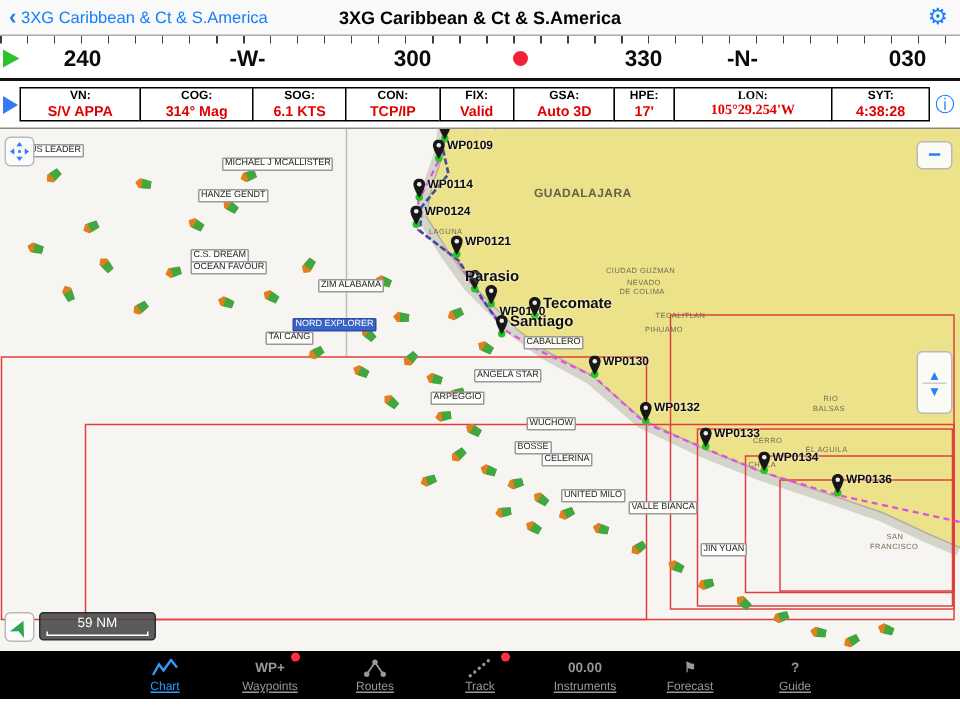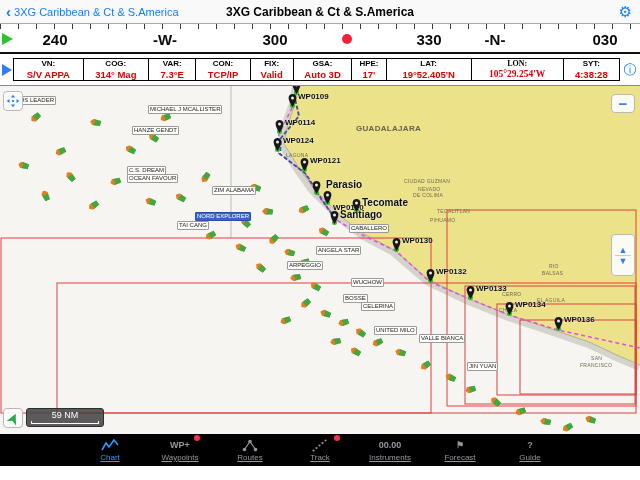--- a/index.html
+++ b/index.html
@@ -101,43 +101,39 @@
       </div>
     <div class="ifields">
         <div class="ibox" style="flex: 62 1 0%;">
           <div class="ilabel">VN:</div>
           <div class="ivalue">S/V APPA</div>
         </div>
         <div class="ibox" style="flex: 58 1 0%;">
           <div class="ilabel">COG:</div>
           <div class="ivalue">314° Mag</div>
         </div>
-        <div class="ibox" style="flex: 42 1 0%;">
-          <div class="ilabel">VAR:</div>
-          <div class="ivalue">7.3°E</div>
+        <div class="ibox" style="flex: 48 1 0%;">
+          <div class="ilabel">SOG:</div>
+          <div class="ivalue">6.1 KTS</div>
         </div>
         <div class="ibox" style="flex: 48 1 0%;">
           <div class="ilabel">CON:</div>
           <div class="ivalue">TCP/IP</div>
         </div>
         <div class="ibox" style="flex: 38 1 0%;">
           <div class="ilabel">FIX:</div>
           <div class="ivalue">Valid</div>
         </div>
         <div class="ibox" style="flex: 52 1 0%;">
           <div class="ilabel">GSA:</div>
           <div class="ivalue">Auto 3D</div>
         </div>
         <div class="ibox" style="flex: 30 1 0%;">
           <div class="ilabel">HPE:</div>
           <div class="ivalue">17'</div>
-        </div>
-        <div class="ibox" style="flex: 76 1 0%;">
-          <div class="ilabel">LAT:</div>
-          <div class="ivalue">19°52.405'N</div>
         </div>
         <div class="ibox" style="flex: 82 1 0%; font-family: Liberation Serif, serif;">
           <div class="ilabel">LON:</div>
           <div class="ivalue">105°29.254'W</div>
         </div>
         <div class="ibox" style="flex: 50 1 0%;">
           <div class="ilabel">SYT:</div>
           <div class="ivalue">4:38:28</div>
         </div>
       </div>
@@ -269,21 +265,21 @@
         <div class="wpin" style="left: 300px; top: 71px;"><svg width="9" height="13" viewBox="0 0 9 13">
             <path d="M4.5 0C2.2 0 0.6 1.7 0.6 3.9 0.6 6.8 4.5 13 4.5 13S8.4 6.8 8.4 3.9C8.4 1.7 6.8 0 4.5 0Z" fill="#171717"></path>
             <circle cx="4.5" cy="3.9" r="1.5" fill="#ececec"></circle>
           </svg></div>
         <div class="wlab" style="left: 310px; top: 70px;">WP0121</div>
         <div class="wdot" style="left: 314px; top: 104px;"></div>
         <div class="wpin" style="left: 312px; top: 94px;"><svg width="9" height="13" viewBox="0 0 9 13">
             <path d="M4.5 0C2.2 0 0.6 1.7 0.6 3.9 0.6 6.8 4.5 13 4.5 13S8.4 6.8 8.4 3.9C8.4 1.7 6.8 0 4.5 0Z" fill="#171717"></path>
             <circle cx="4.5" cy="3.9" r="1.5" fill="#ececec"></circle>
           </svg></div>
-        <div class="wlab big" style="left: 326px; top: 93px;">Parasio</div>
+        <div class="wlab big" style="left: 310px; top: 93px;">Parasio</div>
         <div class="wdot" style="left: 325px; top: 114px;"></div>
         <div class="wpin" style="left: 323px; top: 104px;"><svg width="9" height="13" viewBox="0 0 9 13">
             <path d="M4.5 0C2.2 0 0.6 1.7 0.6 3.9 0.6 6.8 4.5 13 4.5 13S8.4 6.8 8.4 3.9C8.4 1.7 6.8 0 4.5 0Z" fill="#171717"></path>
             <circle cx="4.5" cy="3.9" r="1.5" fill="#ececec"></circle>
           </svg></div>
         <div class="wlab" style="left: 333px; top: 117px;">WP0120</div>
         <div class="wdot" style="left: 354px; top: 122px;"></div>
         <div class="wpin" style="left: 352px; top: 112px;"><svg width="9" height="13" viewBox="0 0 9 13">
             <path d="M4.5 0C2.2 0 0.6 1.7 0.6 3.9 0.6 6.8 4.5 13 4.5 13S8.4 6.8 8.4 3.9C8.4 1.7 6.8 0 4.5 0Z" fill="#171717"></path>
             <circle cx="4.5" cy="3.9" r="1.5" fill="#ececec"></circle>

